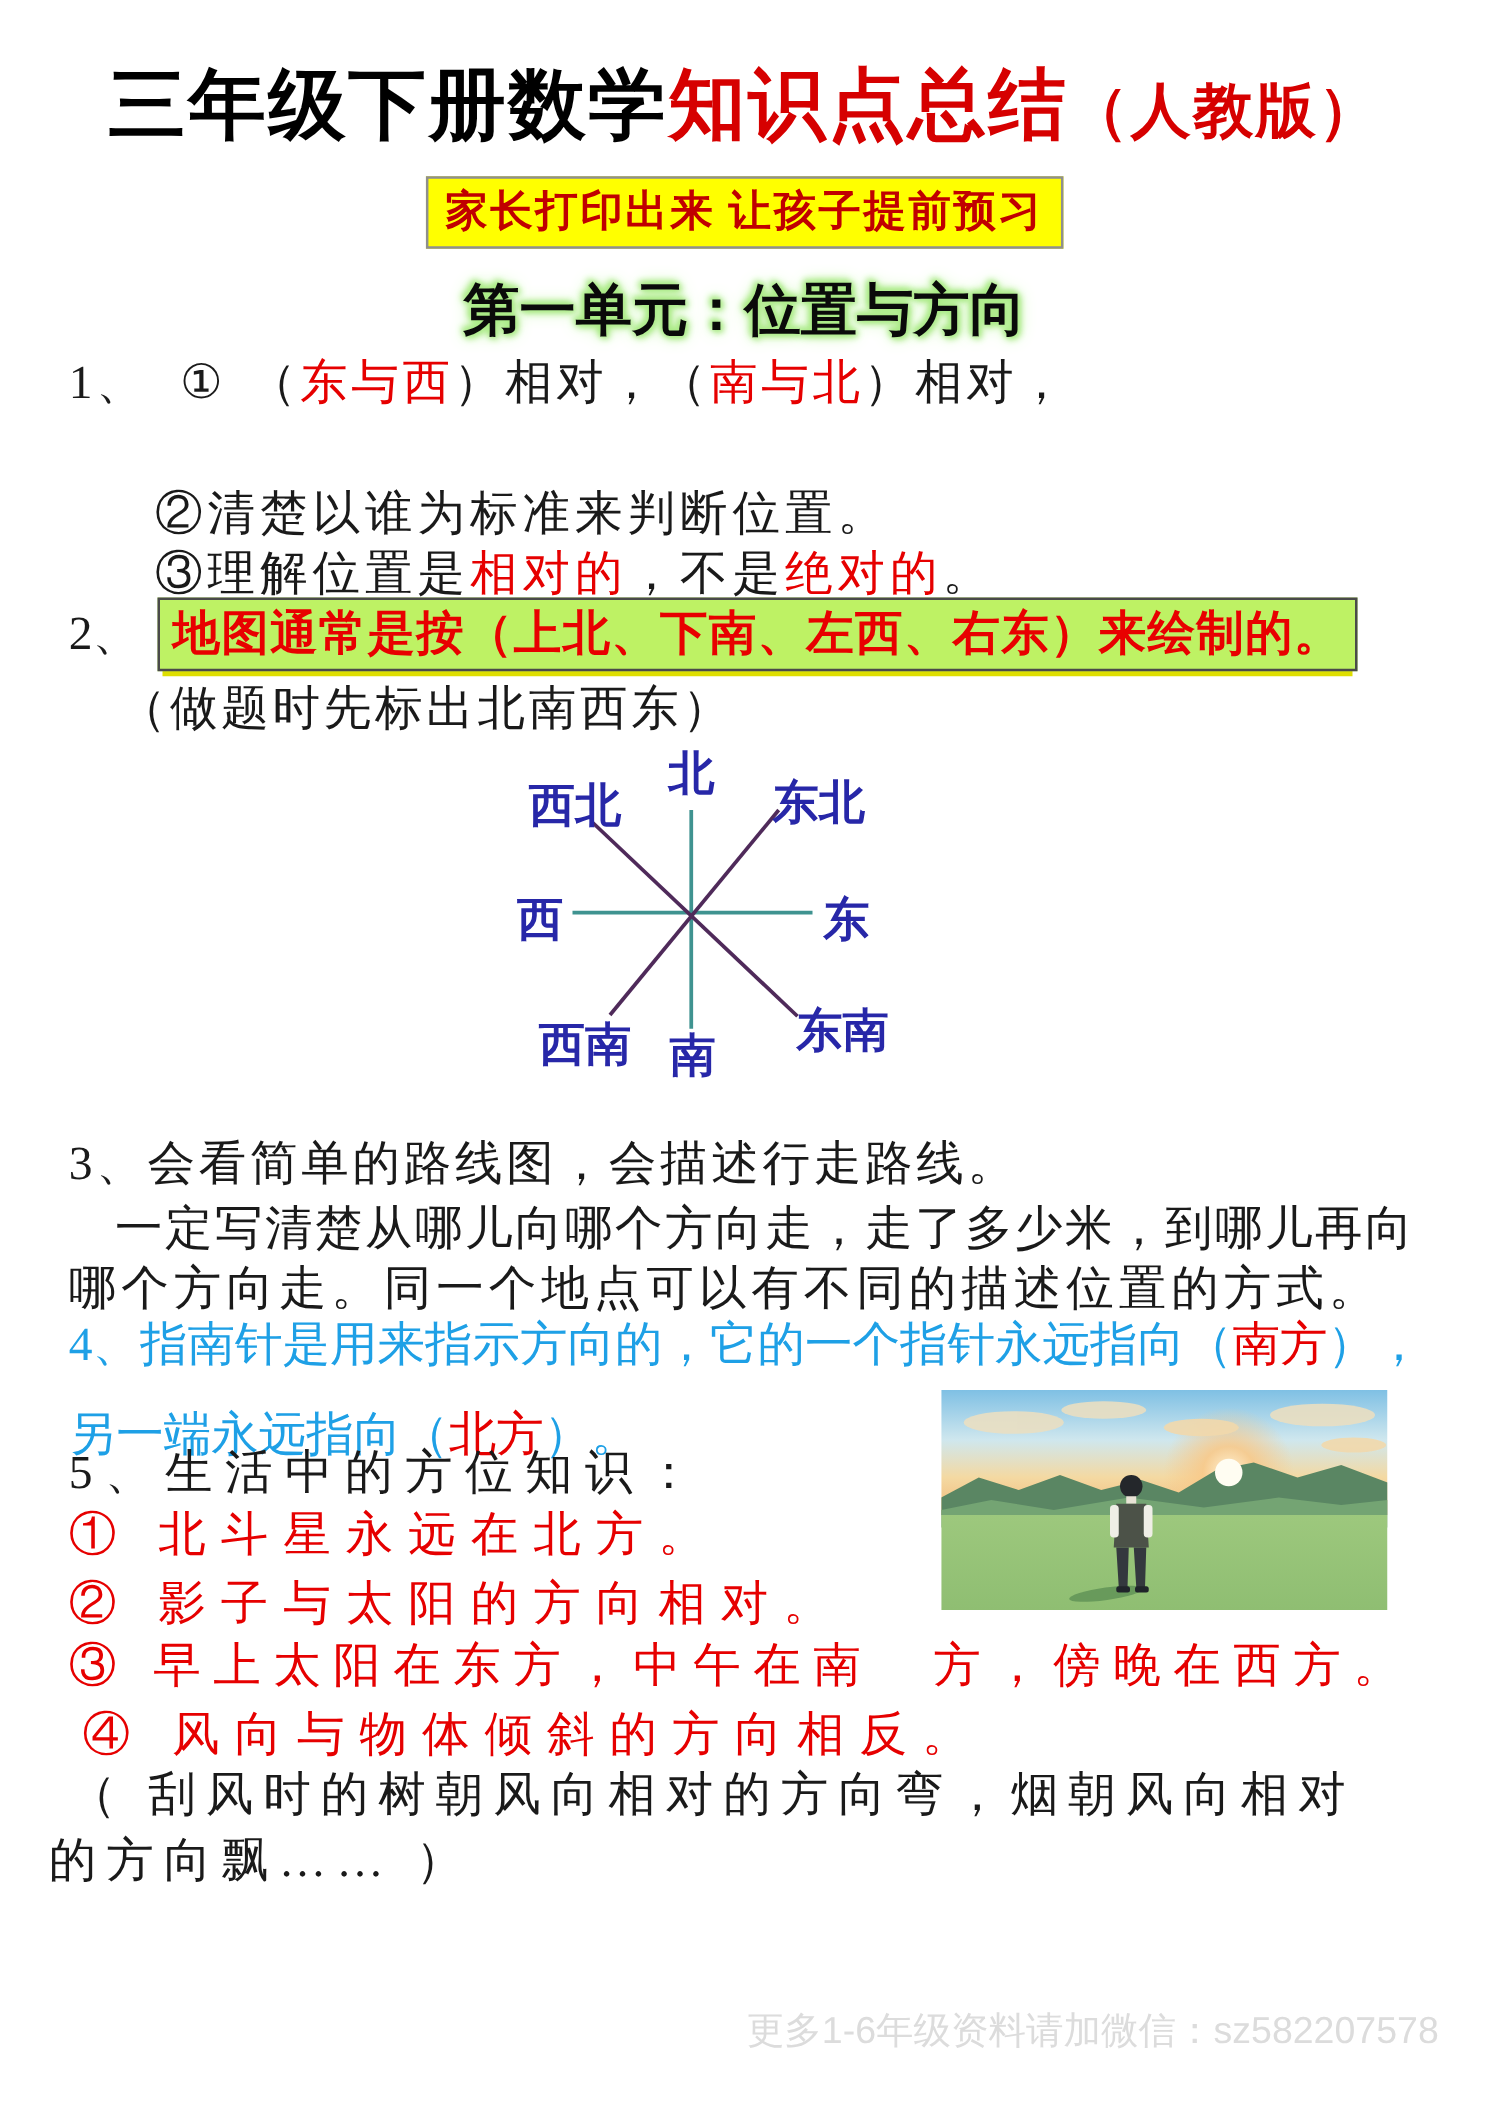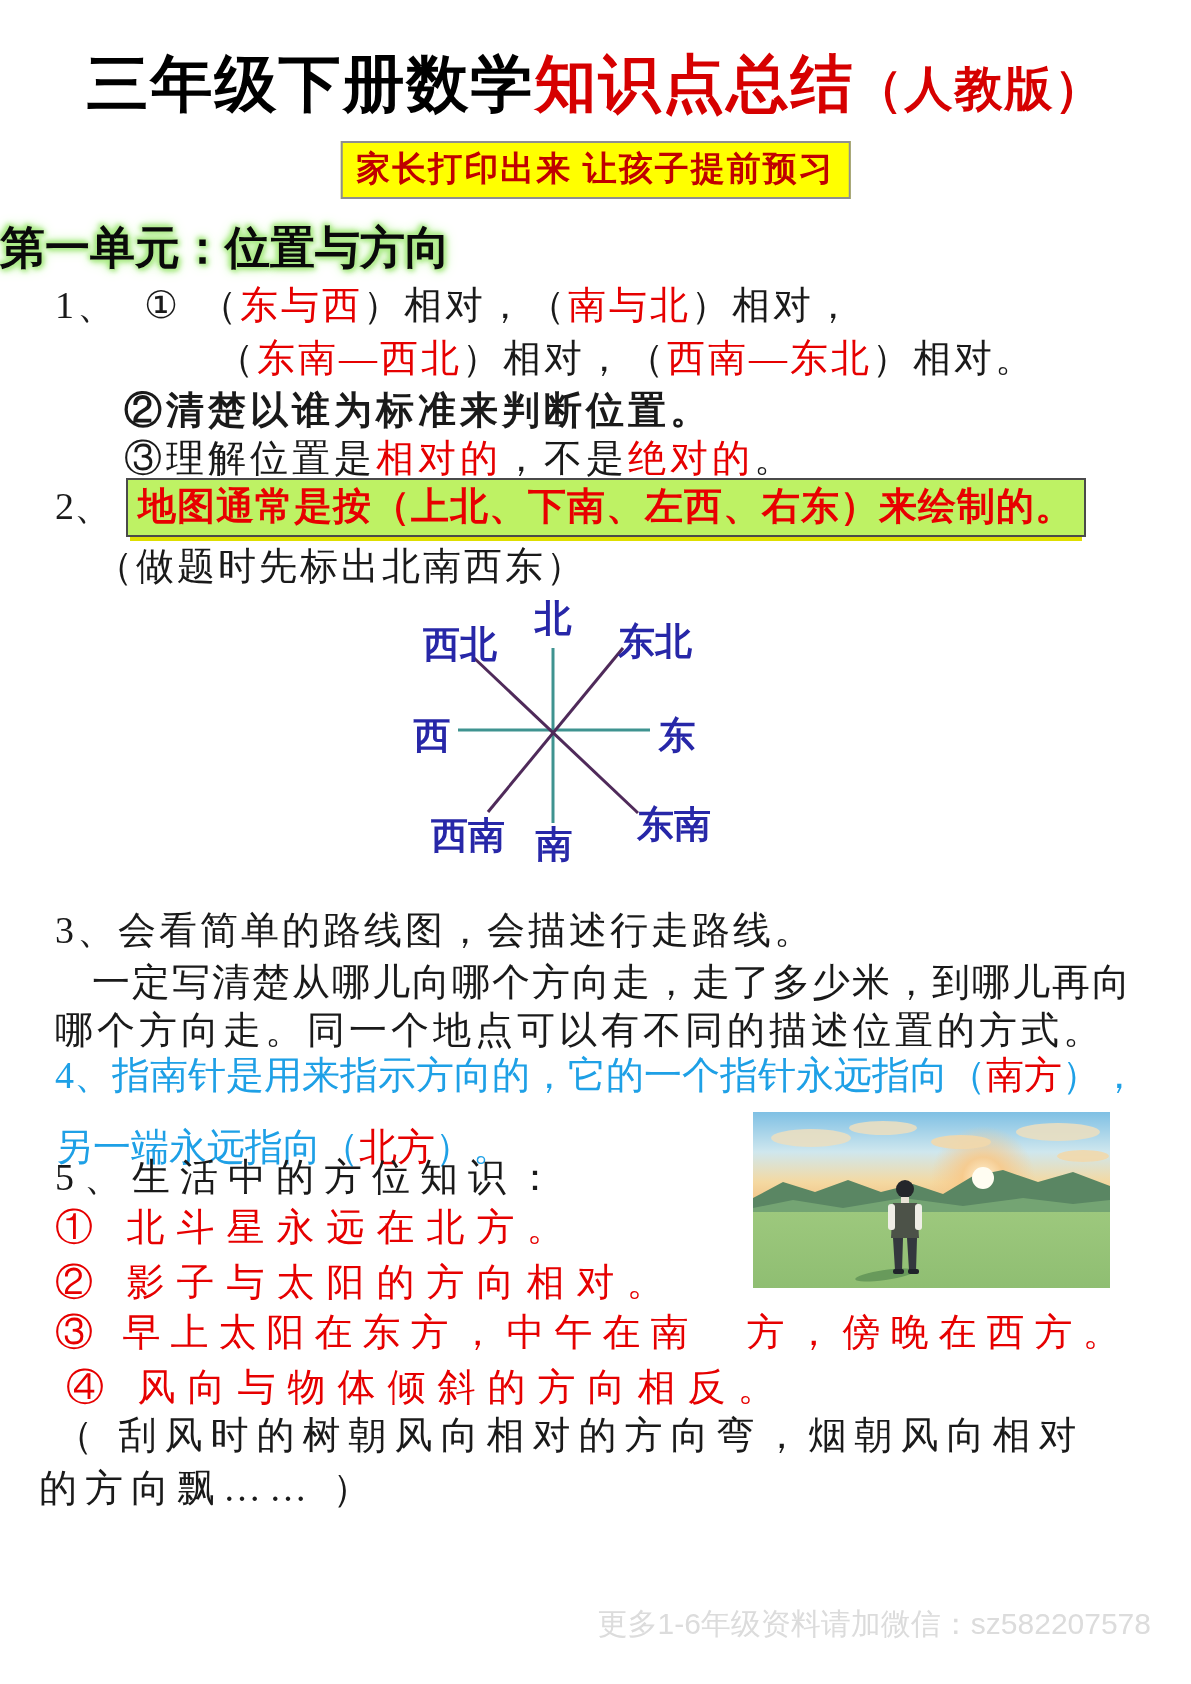--- a/index.html
+++ b/index.html
@@ -25,21 +25,21 @@
   .subtitle-box {
     top:141px; left:50%; transform:translateX(-50%);
     background:#ffff00; border:2px solid #8f8f8f;
     padding:3px 14px 5px 14px;
     font-size:34px; font-weight:bold; color:#c00000;
     letter-spacing:2px; white-space:nowrap;
   }
 
   
   .unit-title {
-    top:218px; left:0; width:100%; text-align:left;
+    top:218px; left:0; width:100%; text-align:center;
     font-size:45px; font-weight:bold; color:#0a0a0a; white-space:nowrap;
     text-shadow: 0 0 4px #a9ea85, 0 0 8px #a9ea85, 0 0 14px #b8f095,
                  2px 2px 5px #a9ea85, -2px -2px 5px #a9ea85;
   }
 
   .num { display:inline-block; }
 
   
   .hl-box {
     display:inline-block; background:#bef264; border:2px solid #4a4a4a;
@@ -63,24 +63,21 @@
 
   <div class="abs main-title">
     <span class="t-black">三年级下册数学</span><span class="t-red">知识点总结</span><span class="t-ed">（人教版）</span>
   </div>
 
   <div class="abs unit-title">第一单元：位置与方向</div>
 
   <div class="abs line" style="top:280px; left:55px; letter-spacing:3px;">
     <span class="num" style="margin-right:26px;">1、</span><span style="margin-right:18px;">①</span><span>（</span><span class="red">东与西</span><span>）相对，（</span><span class="red">南与北</span><span>）相对，</span>
   </div>
-  <div class="abs line" style="top:333px; left:216px; letter-spacing:3px;">
-    <span>（</span><span class="red">东南—西北</span><span>）相对，（</span><span class="red">西南—东北</span><span>）相对。</span>
-  </div>
-  <div class="abs line" style="top:385px; left:124px; letter-spacing:4px;font-weight:bold;">②清楚以谁为标准来判断位置。</div>
+  <div class="abs line" style="top:385px; left:124px; letter-spacing:4px;">②清楚以谁为标准来判断位置。</div>
   <div class="abs line" style="top:433px; left:124px; letter-spacing:4px;">
     <span>③理解位置是</span><span class="red">相对的</span><span>，不是</span><span class="red">绝对的</span><span>。</span>
   </div>
 
   <div class="abs line" style="top:478px; left:55px;">
     <span class="num" style="margin-right:14px;">2、</span><span class="hl-box">地图通常是按（上北、下南、左西、右东）来绘制的。</span>
   </div>
   <div class="abs line" style="top:541px; left:95px; letter-spacing:3px;">（做题时先标出北南西东）</div>
 
   <svg class="abs" style="left:368px; top:553px;" width="395" height="330" viewBox="0 0 395 330">

